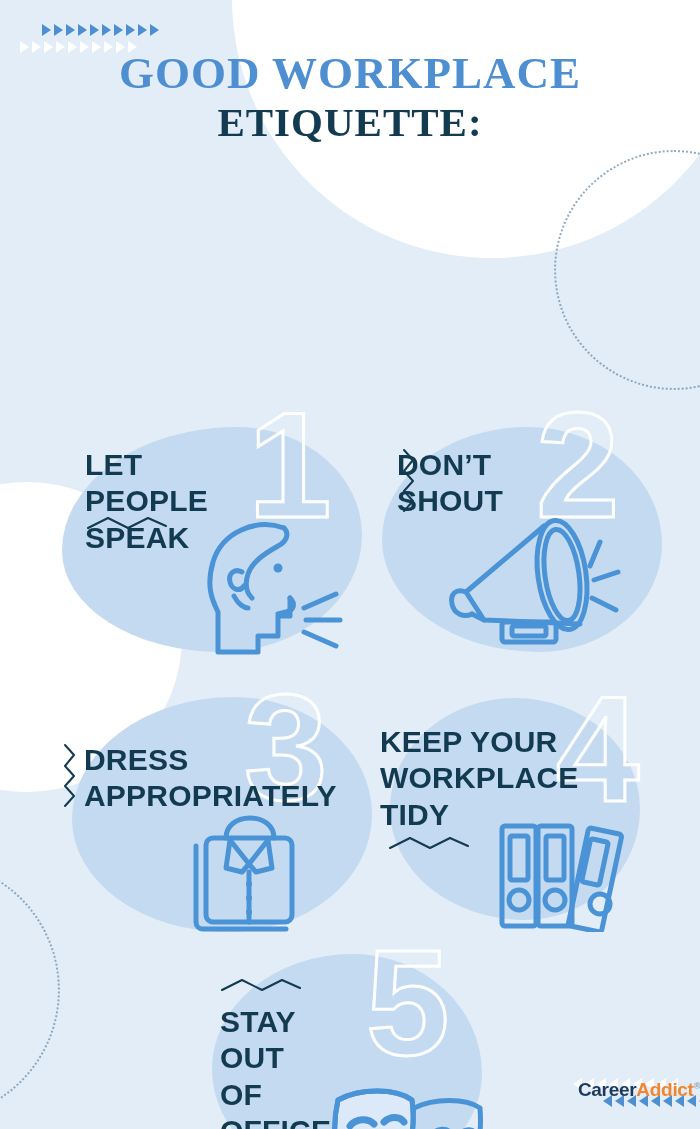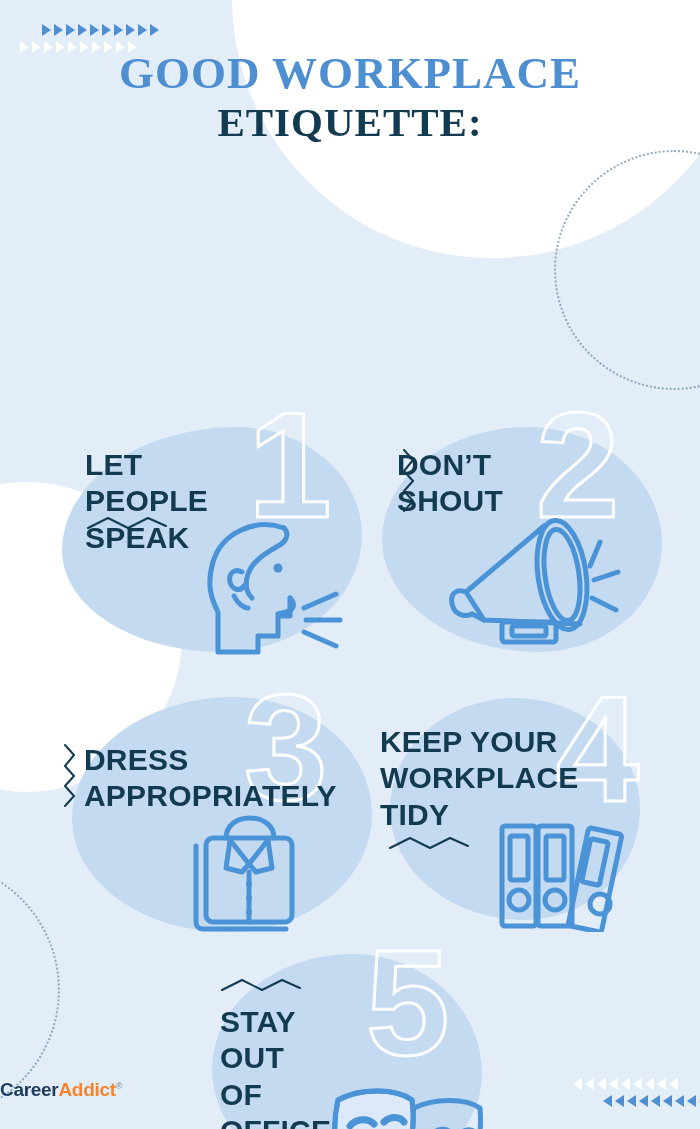--- a/index.html
+++ b/index.html
@@ -116,21 +116,21 @@
 
   .squiggle-h { position: absolute; z-index: 3; }
   .squiggle-v { position: absolute; z-index: 3; }
 
   .icon-art { position: absolute; z-index: 2; }
 
   
   .footer {
     position: absolute;
     left: 0; right: 0; bottom: 28px;
-    text-align: left;
+    text-align: right;
     z-index: 6;
   }
   .logo {
     display: inline-block;
     font-family: "Liberation Sans", sans-serif;
     font-weight: bold;
     font-size: 19px;
     letter-spacing: -.3px;
   }
   .logo-career { color: #1b3a5c; }

